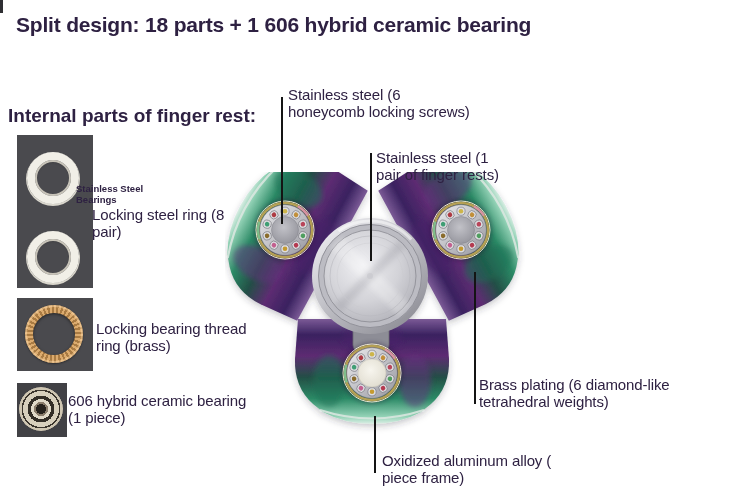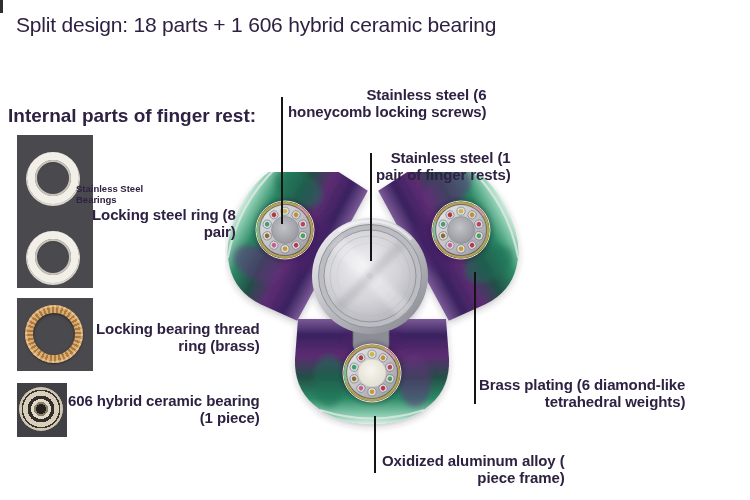--- a/index.html
+++ b/index.html
@@ -5,27 +5,27 @@
   html,body{margin:0;padding:0;}
   body{
     width:750px;height:500px;position:relative;overflow:hidden;
     background:#ffffff;
     font-family:"Liberation Sans", sans-serif;
     color:var(--text,#2e2142);
   }
   .abs{position:absolute;}
   .corner-mark{left:0;top:0;width:3px;height:13px;background:#2f2f33;}
   .title{
-    left:16px;top:13px;font-size:21px;font-weight:400;letter-spacing:-0.2px;
+    left:16px;top:13px;font-size:21px;font-weight:700;letter-spacing:-0.2px;
     white-space:nowrap;
   }
   .heading{left:8px;top:105px;font-size:19px;font-weight:700;white-space:nowrap;}
   .lbl{
-    font-size:15px;font-weight:700;line-height:17px;white-space:pre-line;
-    letter-spacing:-0.1px;z-index:6;text-align:right;
+    font-size:15px;font-weight:400;line-height:17px;white-space:pre-line;
+    letter-spacing:-0.1px;z-index:6;
   }
   .sublbl{
     font-size:9.5px;font-weight:700;line-height:10.5px;white-space:pre-line;z-index:6;
   }
   .panel{background:var(--panel-bg,#4a4a4e);z-index:2;}
   .panel-rings{left:17px;top:135px;width:76px;height:153px;}
   .panel-brass{left:17px;top:298px;width:76px;height:73px;}
   .panel-bearing{left:17px;top:383px;width:50px;height:54px;background:#414145;}
   .steel-ring{
     position:absolute;width:36px;height:36px;border-radius:50%;

